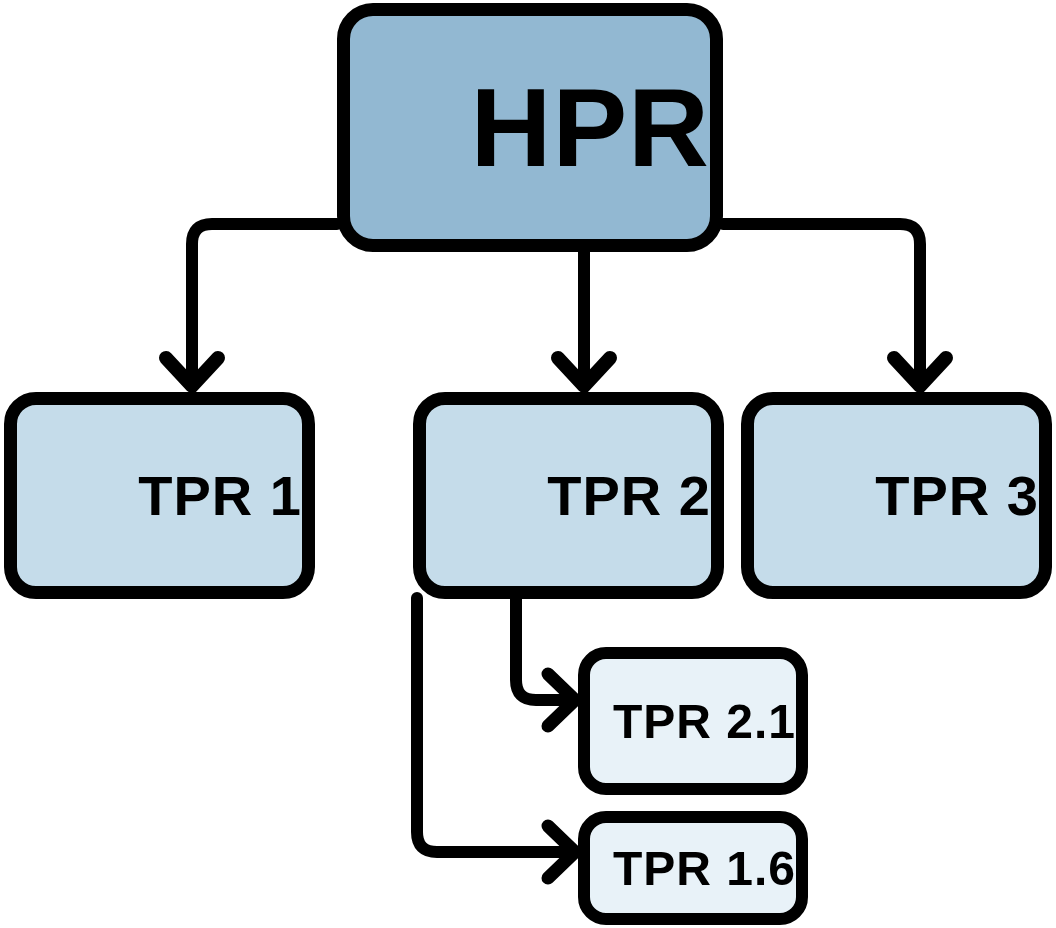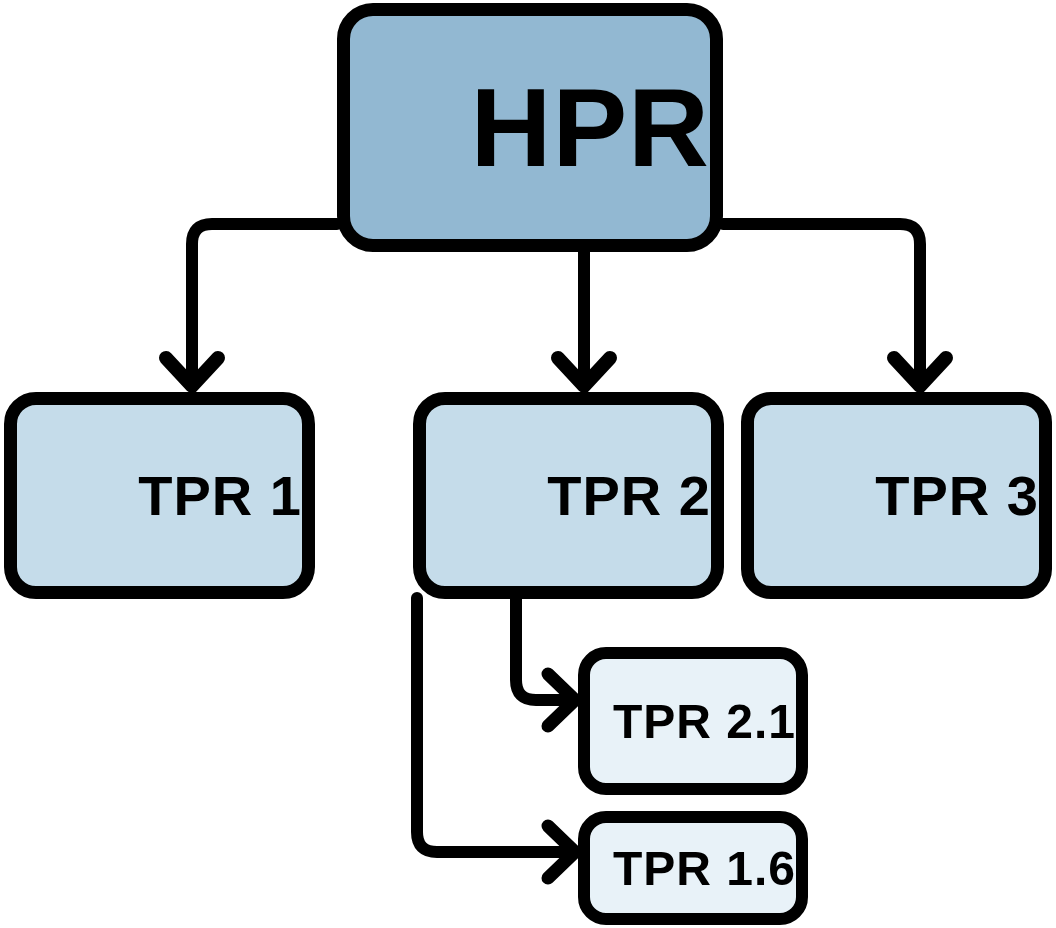--- a/index.html
+++ b/index.html
@@ -29,21 +29,21 @@
     background:#92b8d2;border-radius:36px;
     font-size:112px;
   }
   .node.child{
     top:392px;width:311px;height:207px;
     background:#c5dcea;border-radius:32px;
     font-size:56px;
   }
   .node.child.c1{left:4px;}
   .node.child.c2{left:373px;margin-left:40px;}
-  .node.child.c3{left:741px;border-radius:30px;}
+  .node.child.c3{left:741px;}
   .node.grandchild{
     left:578px;width:230px;
     background:#e8f2f8;border-radius:28px;
     border-width:12px;
     font-size:48px;
   }
   .node.grandchild.g1{top:647px;height:148px;}
   .node.grandchild.g2{top:811px;height:114px;}
 </style>
 </head>

